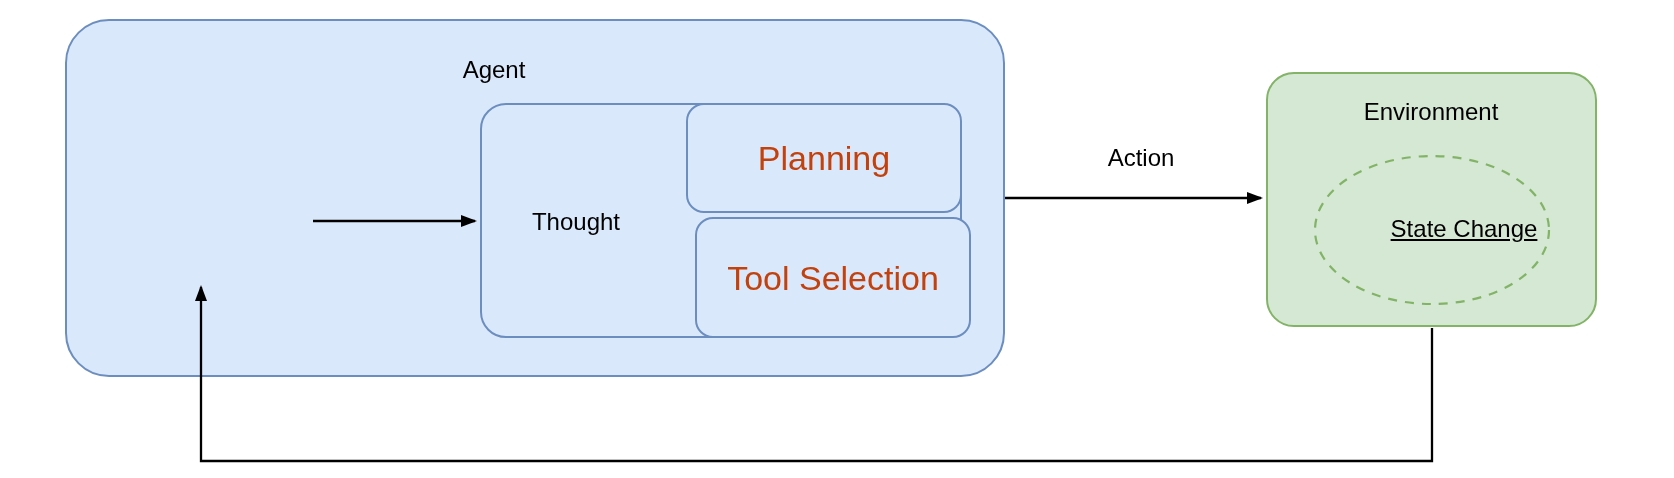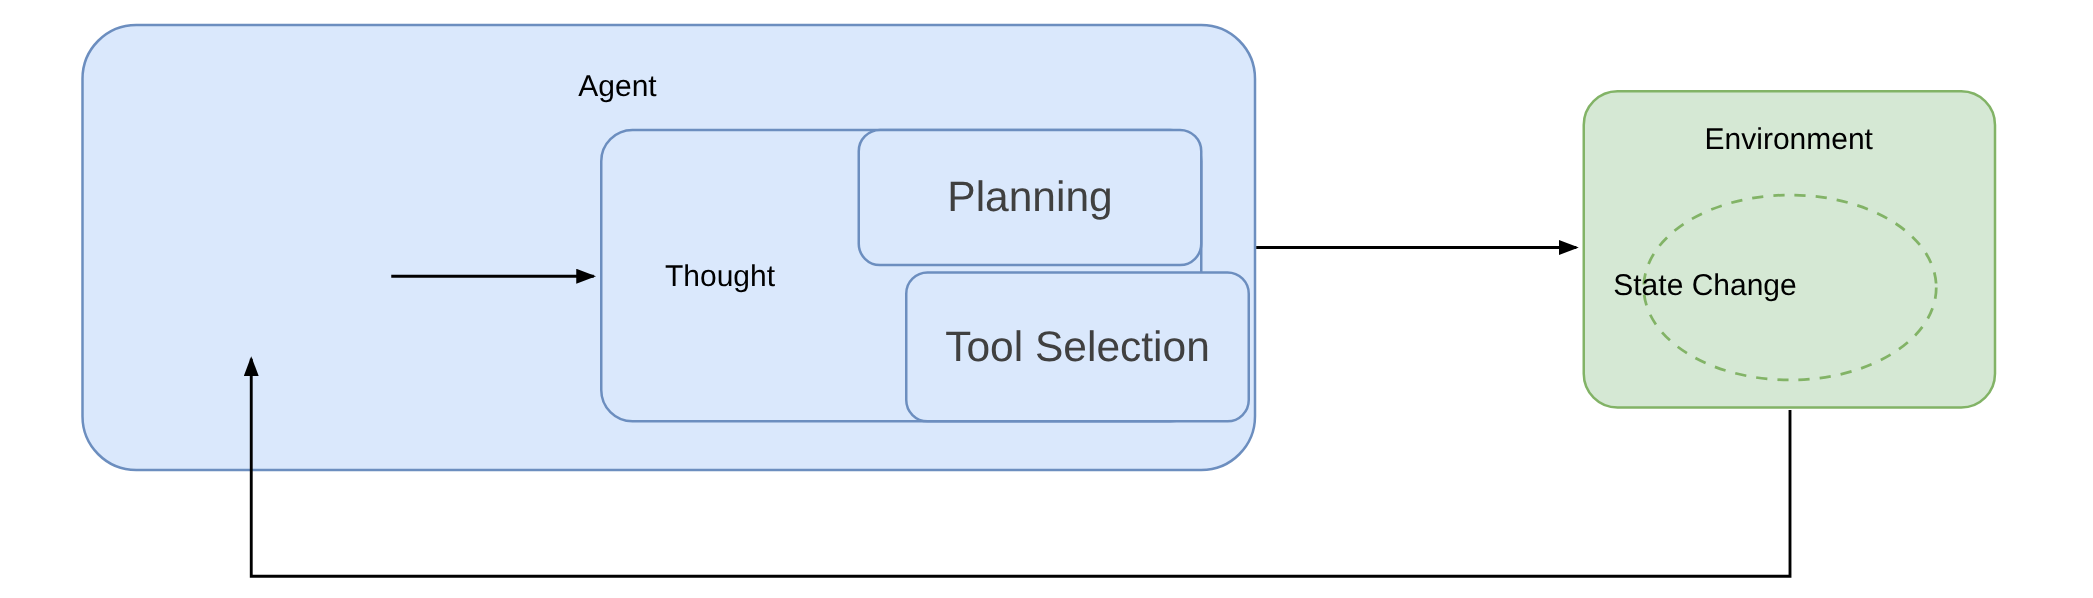--- a/index.html
+++ b/index.html
@@ -39,33 +39,33 @@
     line-height: 38px;
     text-align: center;
     white-space: nowrap;
     color: #000000;
   }
   .box-label {
     font-size: 34px;
     line-height: 38px;
     text-align: right;
     white-space: nowrap;
-    color: #404040;
+    color: #c2410c;
   }
   #agent-box       { left: 65px;   top: 19px;  width: 940px; height: 358px; border-radius: 44px; }
   #thought-box     { left: 480px;  top: 103px; width: 482px; height: 235px; border-radius: 26px; }
   #planning-box    { left: 686px;  top: 103px; width: 276px; height: 110px; border-radius: 18px; }
-  #toolsel-box     { left: 724px;  top: 217px; width: 276px; height: 121px; border-radius: 18px; }
+  #toolsel-box     { left: 695px;  top: 217px; width: 276px; height: 121px; border-radius: 18px; }
   #perception-box  { left: 93px;   top: 158px; width: 220px; height: 124px; border-radius: 18px; }
   #environment-box { left: 1266px; top: 72px;  width: 331px; height: 255px; border-radius: 28px; }
 
   #agent-label       { left: 394px;  top: 51px;  width: 200px; }
   #thought-label     { left: 476px;  top: 203px; width: 200px; }
   #environment-label { left: 1331px; top: 93px;  width: 200px; }
-  #state-change-label{ left: 1264px; top: 210px; width: 200px; }
+  #state-change-label{ left: 1364px; top: 210px; width: 200px; text-decoration: underline; }
   #action-label      { left: 1061px; top: 139px; width: 160px; }
   #observation-label { left: 1041px; top: 401px; width: 200px; }
 
   #arrow-layer {
     position: absolute;
     left: 0;
     top: 0;
     width: 1674px;
     height: 478px;
     pointer-events: none;
@@ -104,14 +104,15 @@
 
     <path d="M1005,198 L1261,198" fill="none" stroke="#000000" stroke-width="2.3" marker-end="url(#arrowhead)"></path>
 
     <path d="M1432,328 L1432,461 L201,461 L201,287" fill="none" stroke="#000000" stroke-width="2.3" stroke-linejoin="miter" marker-end="url(#arrowhead)"></path>
   </svg>
 
   <div id="agent-label" class="label">Agent</div>
   <div id="thought-label" class="label">Thought</div>
   <div id="environment-label" class="label">Environment</div>
   <div id="state-change-label" class="label">State Change</div>
+  <div id="action-label" class="label">Action</div>
 
 </div>
 
 </body></html>

